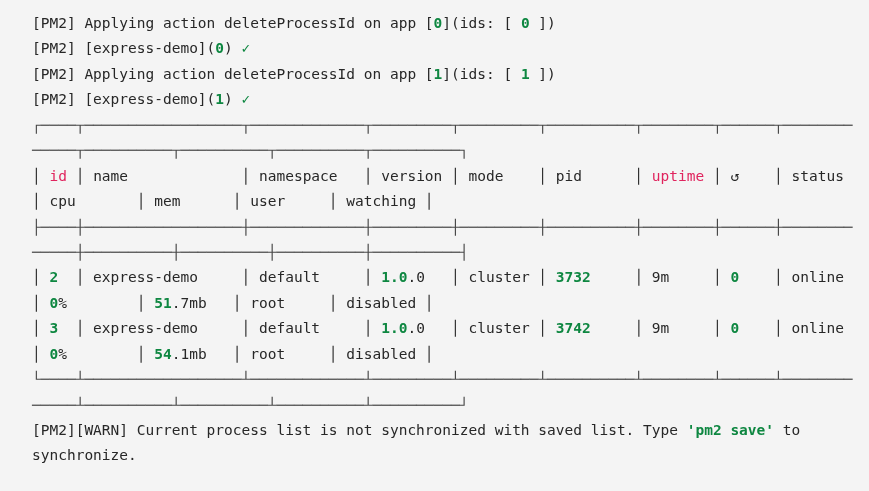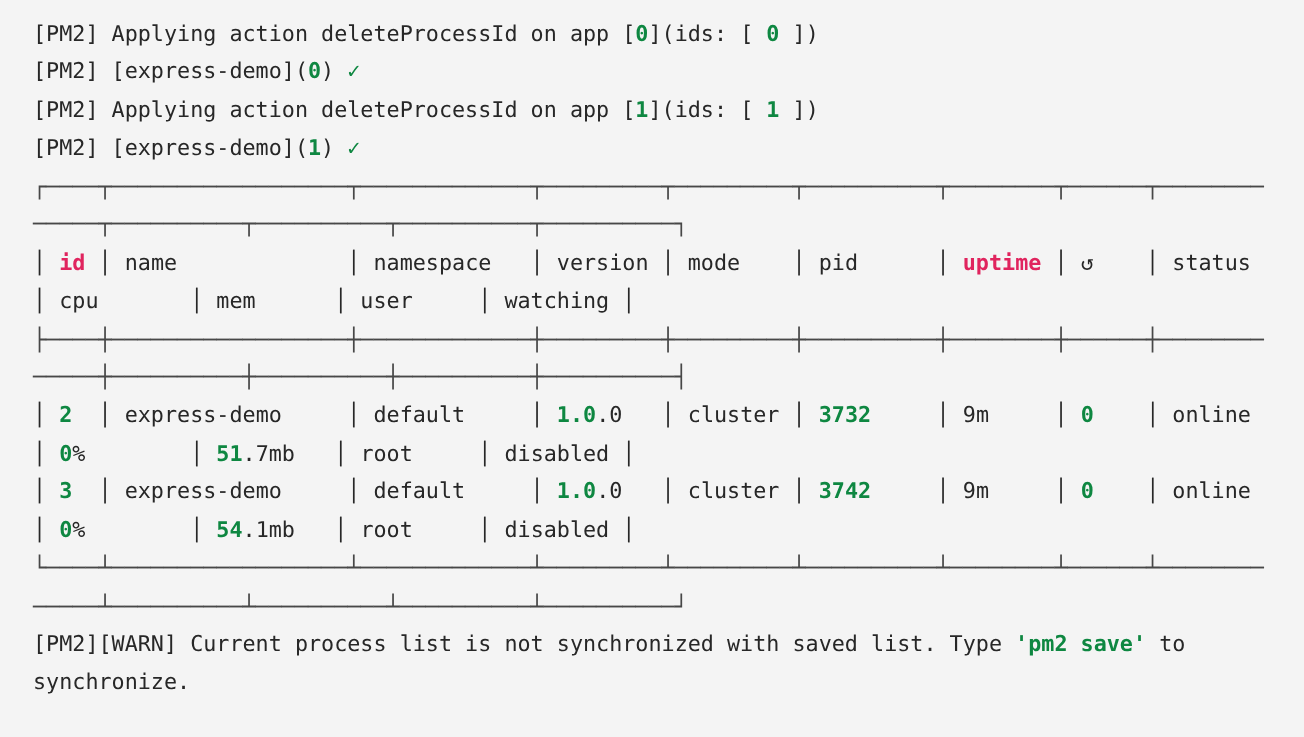--- a/index.html
+++ b/index.html
@@ -5,27 +5,27 @@
   :root{
     --bg:#f4f4f4; --fg:#272727; --green:#0e8741; --red:#e0245e; --border:#474747;
   }
   html,body{margin:0;padding:0;}
   body{
     width:869px;height:491px;overflow:hidden;
     background:var(--bg);
     font-family:"DejaVu Sans Mono","DejaVu Sans",monospace;
   }
   .terminal{
-    padding:11px 0 0 22px;
+    padding:11px 0 0 32px;
     font-size:14.5px;
     line-height:25.45px;
     white-space:pre;
     color:var(--fg);
   }
   .line{height:25.45px;}
   .c-g{color:var(--green);font-weight:bold;}
-  .c-r{color:var(--red);font-weight:bold;}
+  .c-r{color:var(--red);font-weight:normal;}
   .c-b{color:var(--border);}
 </style>
 </head>
 <body>
 
 <div class="terminal"><div class="line"><span>[PM2] Applying action deleteProcessId on app [</span><span class="c-g">0</span><span>](ids: [ </span><span class="c-g">0</span><span> ])</span></div><div class="line"><span>[PM2] [express-demo](</span><span class="c-g">0</span><span>) </span><span class="c-g">✓</span></div><div class="line"><span>[PM2] Applying action deleteProcessId on app [</span><span class="c-g">1</span><span>](ids: [ </span><span class="c-g">1</span><span> ])</span></div><div class="line"><span>[PM2] [express-demo](</span><span class="c-g">1</span><span>) </span><span class="c-g">✓</span></div><div class="line"><span class="c-b">┌────┬──────────────────┬─────────────┬─────────┬─────────┬──────────┬────────┬──────┬────────</span></div><div class="line"><span class="c-b">─────┬──────────┬──────────┬──────────┬──────────┐</span></div><div class="line"><span>│ </span><span class="c-r">id</span><span> │ name             │ namespace   │ version │ mode    │ pid      │ </span><span class="c-r">uptime</span><span> │ ↺    │ status </span></div><div class="line"><span>│ cpu       │ mem      │ user     │ watching │</span></div><div class="line"><span class="c-b">├────┼──────────────────┼─────────────┼─────────┼─────────┼──────────┼────────┼──────┼────────</span></div><div class="line"><span class="c-b">─────┼──────────┼──────────┼──────────┼──────────┤</span></div><div class="line"><span>│ </span><span class="c-g">2</span><span>  │ express-demo     │ default     │ </span><span class="c-g">1.0</span><span>.0   │ cluster │ </span><span class="c-g">3732</span><span>     │ 9m     │ </span><span class="c-g">0</span><span>    │ online </span></div><div class="line"><span>│ </span><span class="c-g">0</span><span>%        │ </span><span class="c-g">51</span><span>.7mb   │ root     │ disabled │</span></div><div class="line"><span>│ </span><span class="c-g">3</span><span>  │ express-demo     │ default     │ </span><span class="c-g">1.0</span><span>.0   │ cluster │ </span><span class="c-g">3742</span><span>     │ 9m     │ </span><span class="c-g">0</span><span>    │ online </span></div><div class="line"><span>│ </span><span class="c-g">0</span><span>%        │ </span><span class="c-g">54</span><span>.1mb   │ root     │ disabled │</span></div><div class="line"><span class="c-b">└────┴──────────────────┴─────────────┴─────────┴─────────┴──────────┴────────┴──────┴────────</span></div><div class="line"><span class="c-b">─────┴──────────┴──────────┴──────────┴──────────┘</span></div><div class="line"><span>[PM2][WARN] Current process list is not synchronized with saved list. Type </span><span class="c-g">'pm2 save'</span><span> to</span></div><div class="line"><span>synchronize.</span></div></div>
 
 </body></html>

